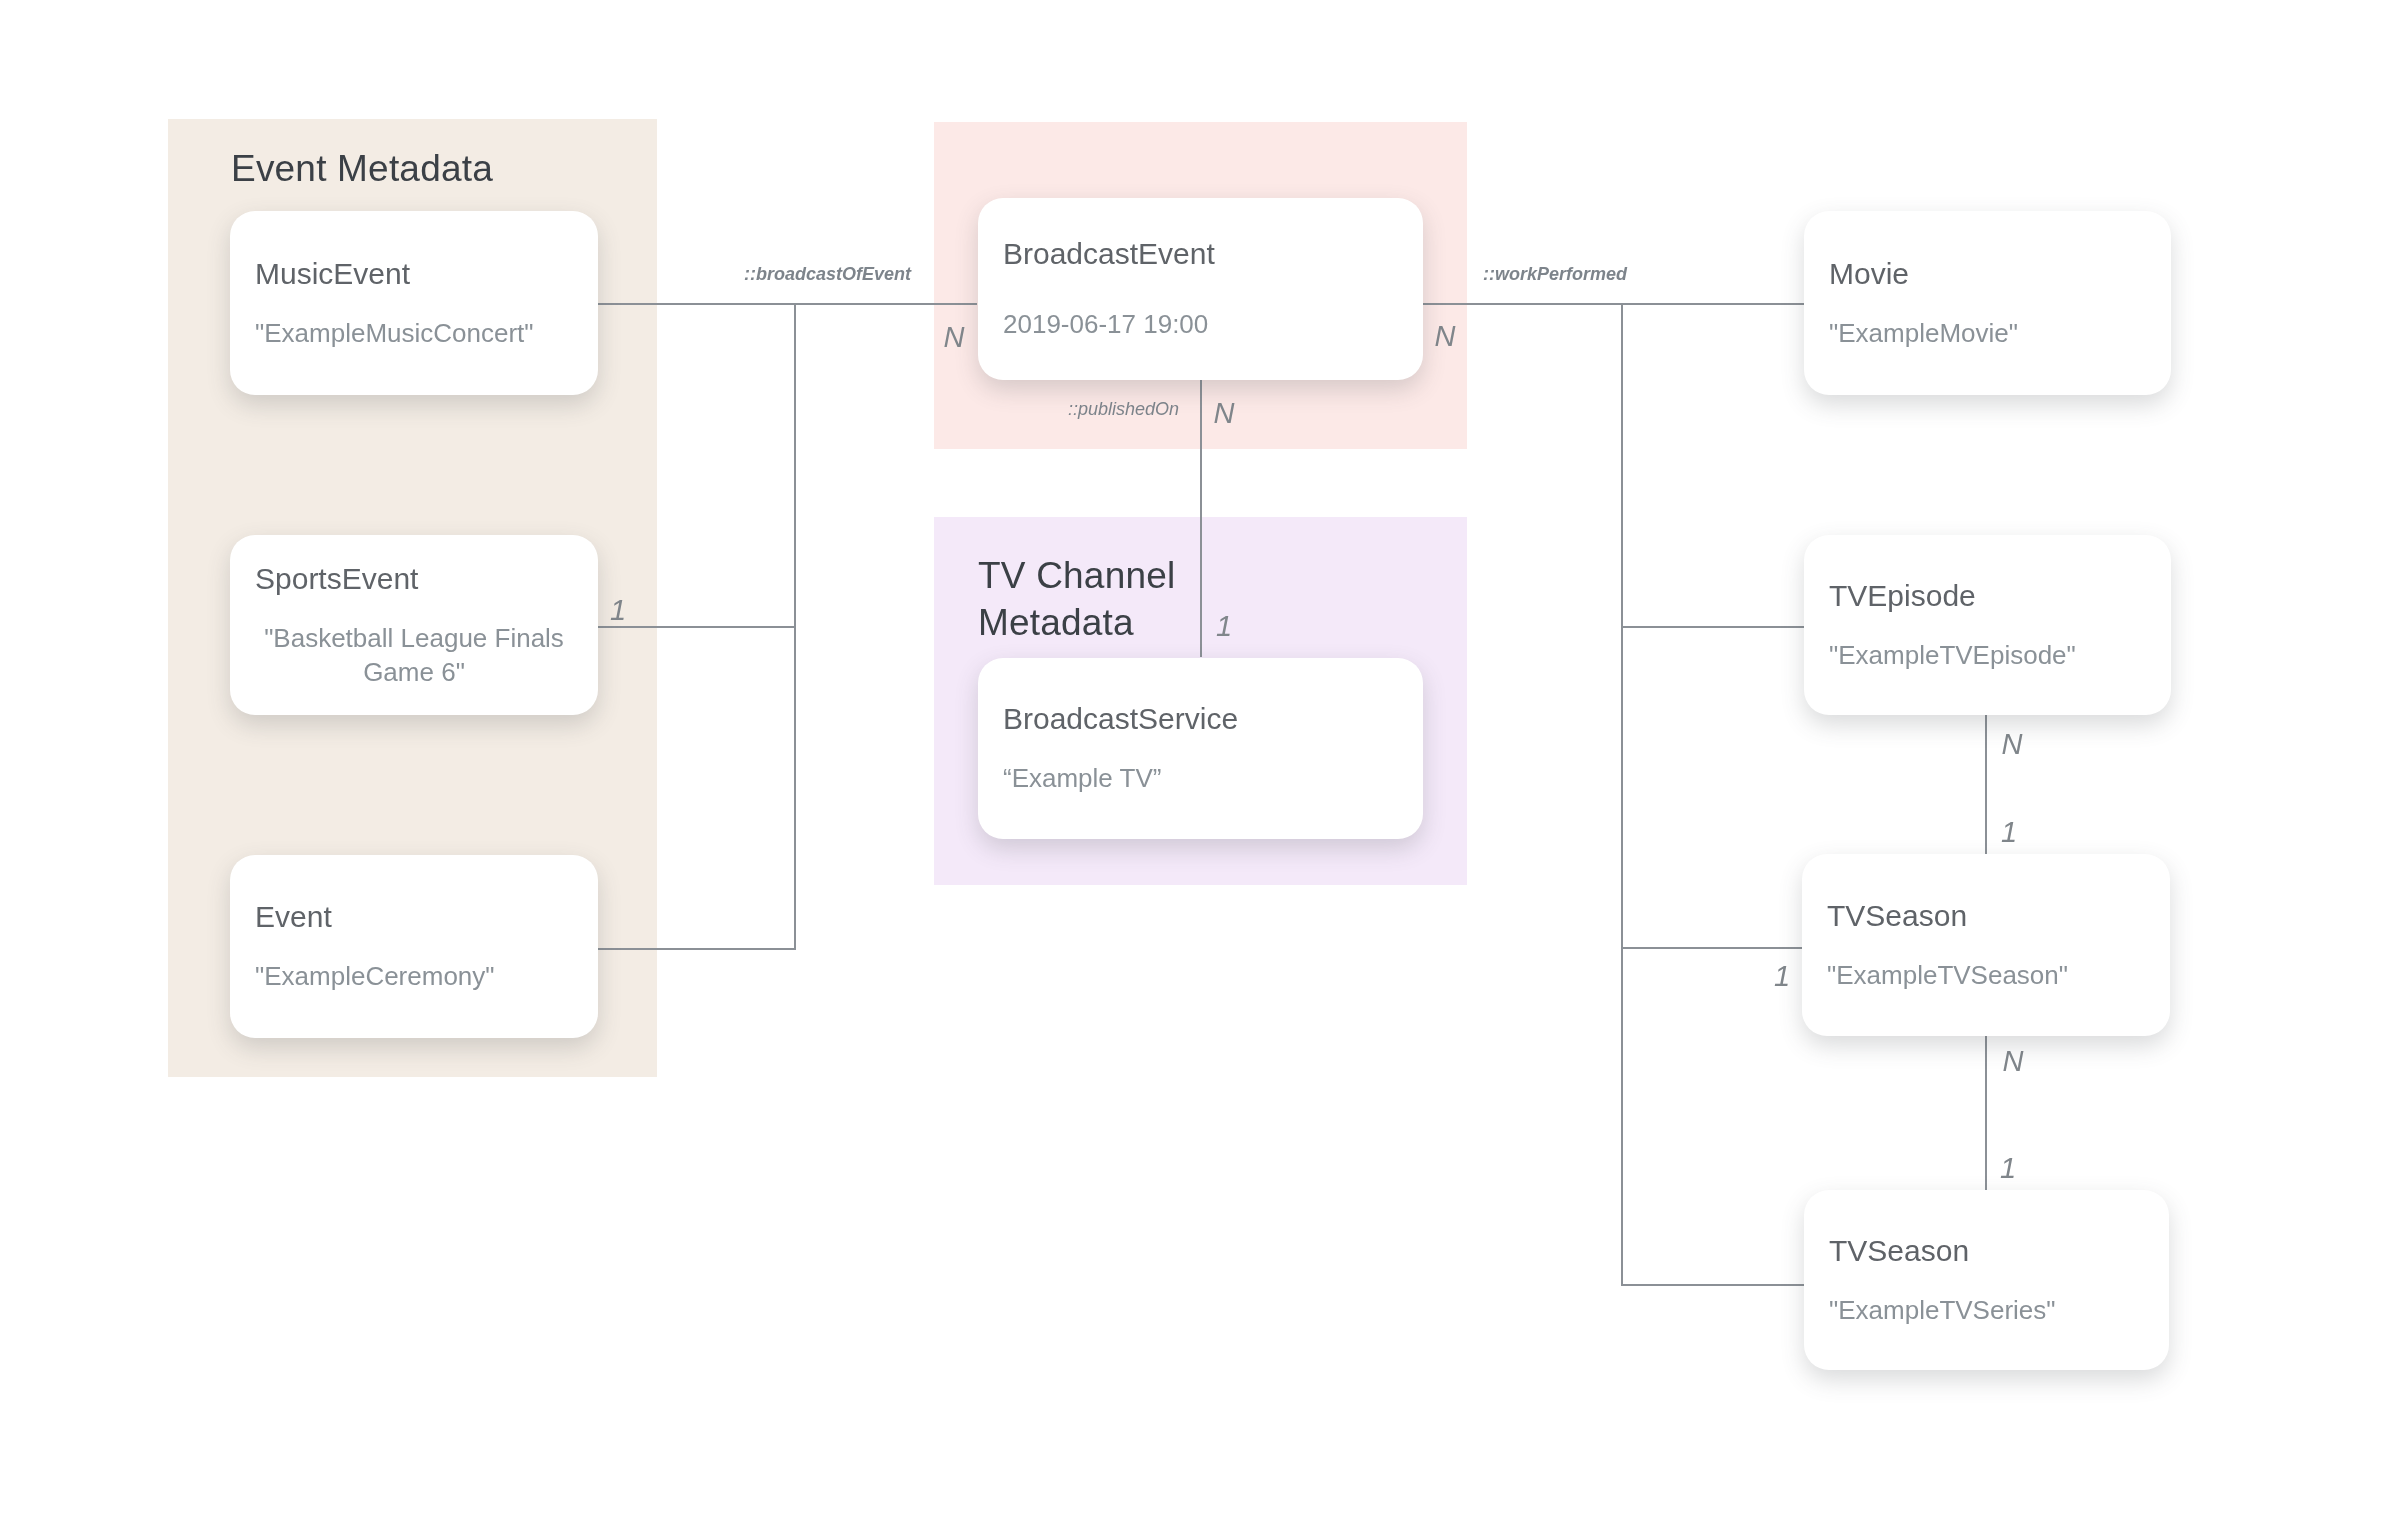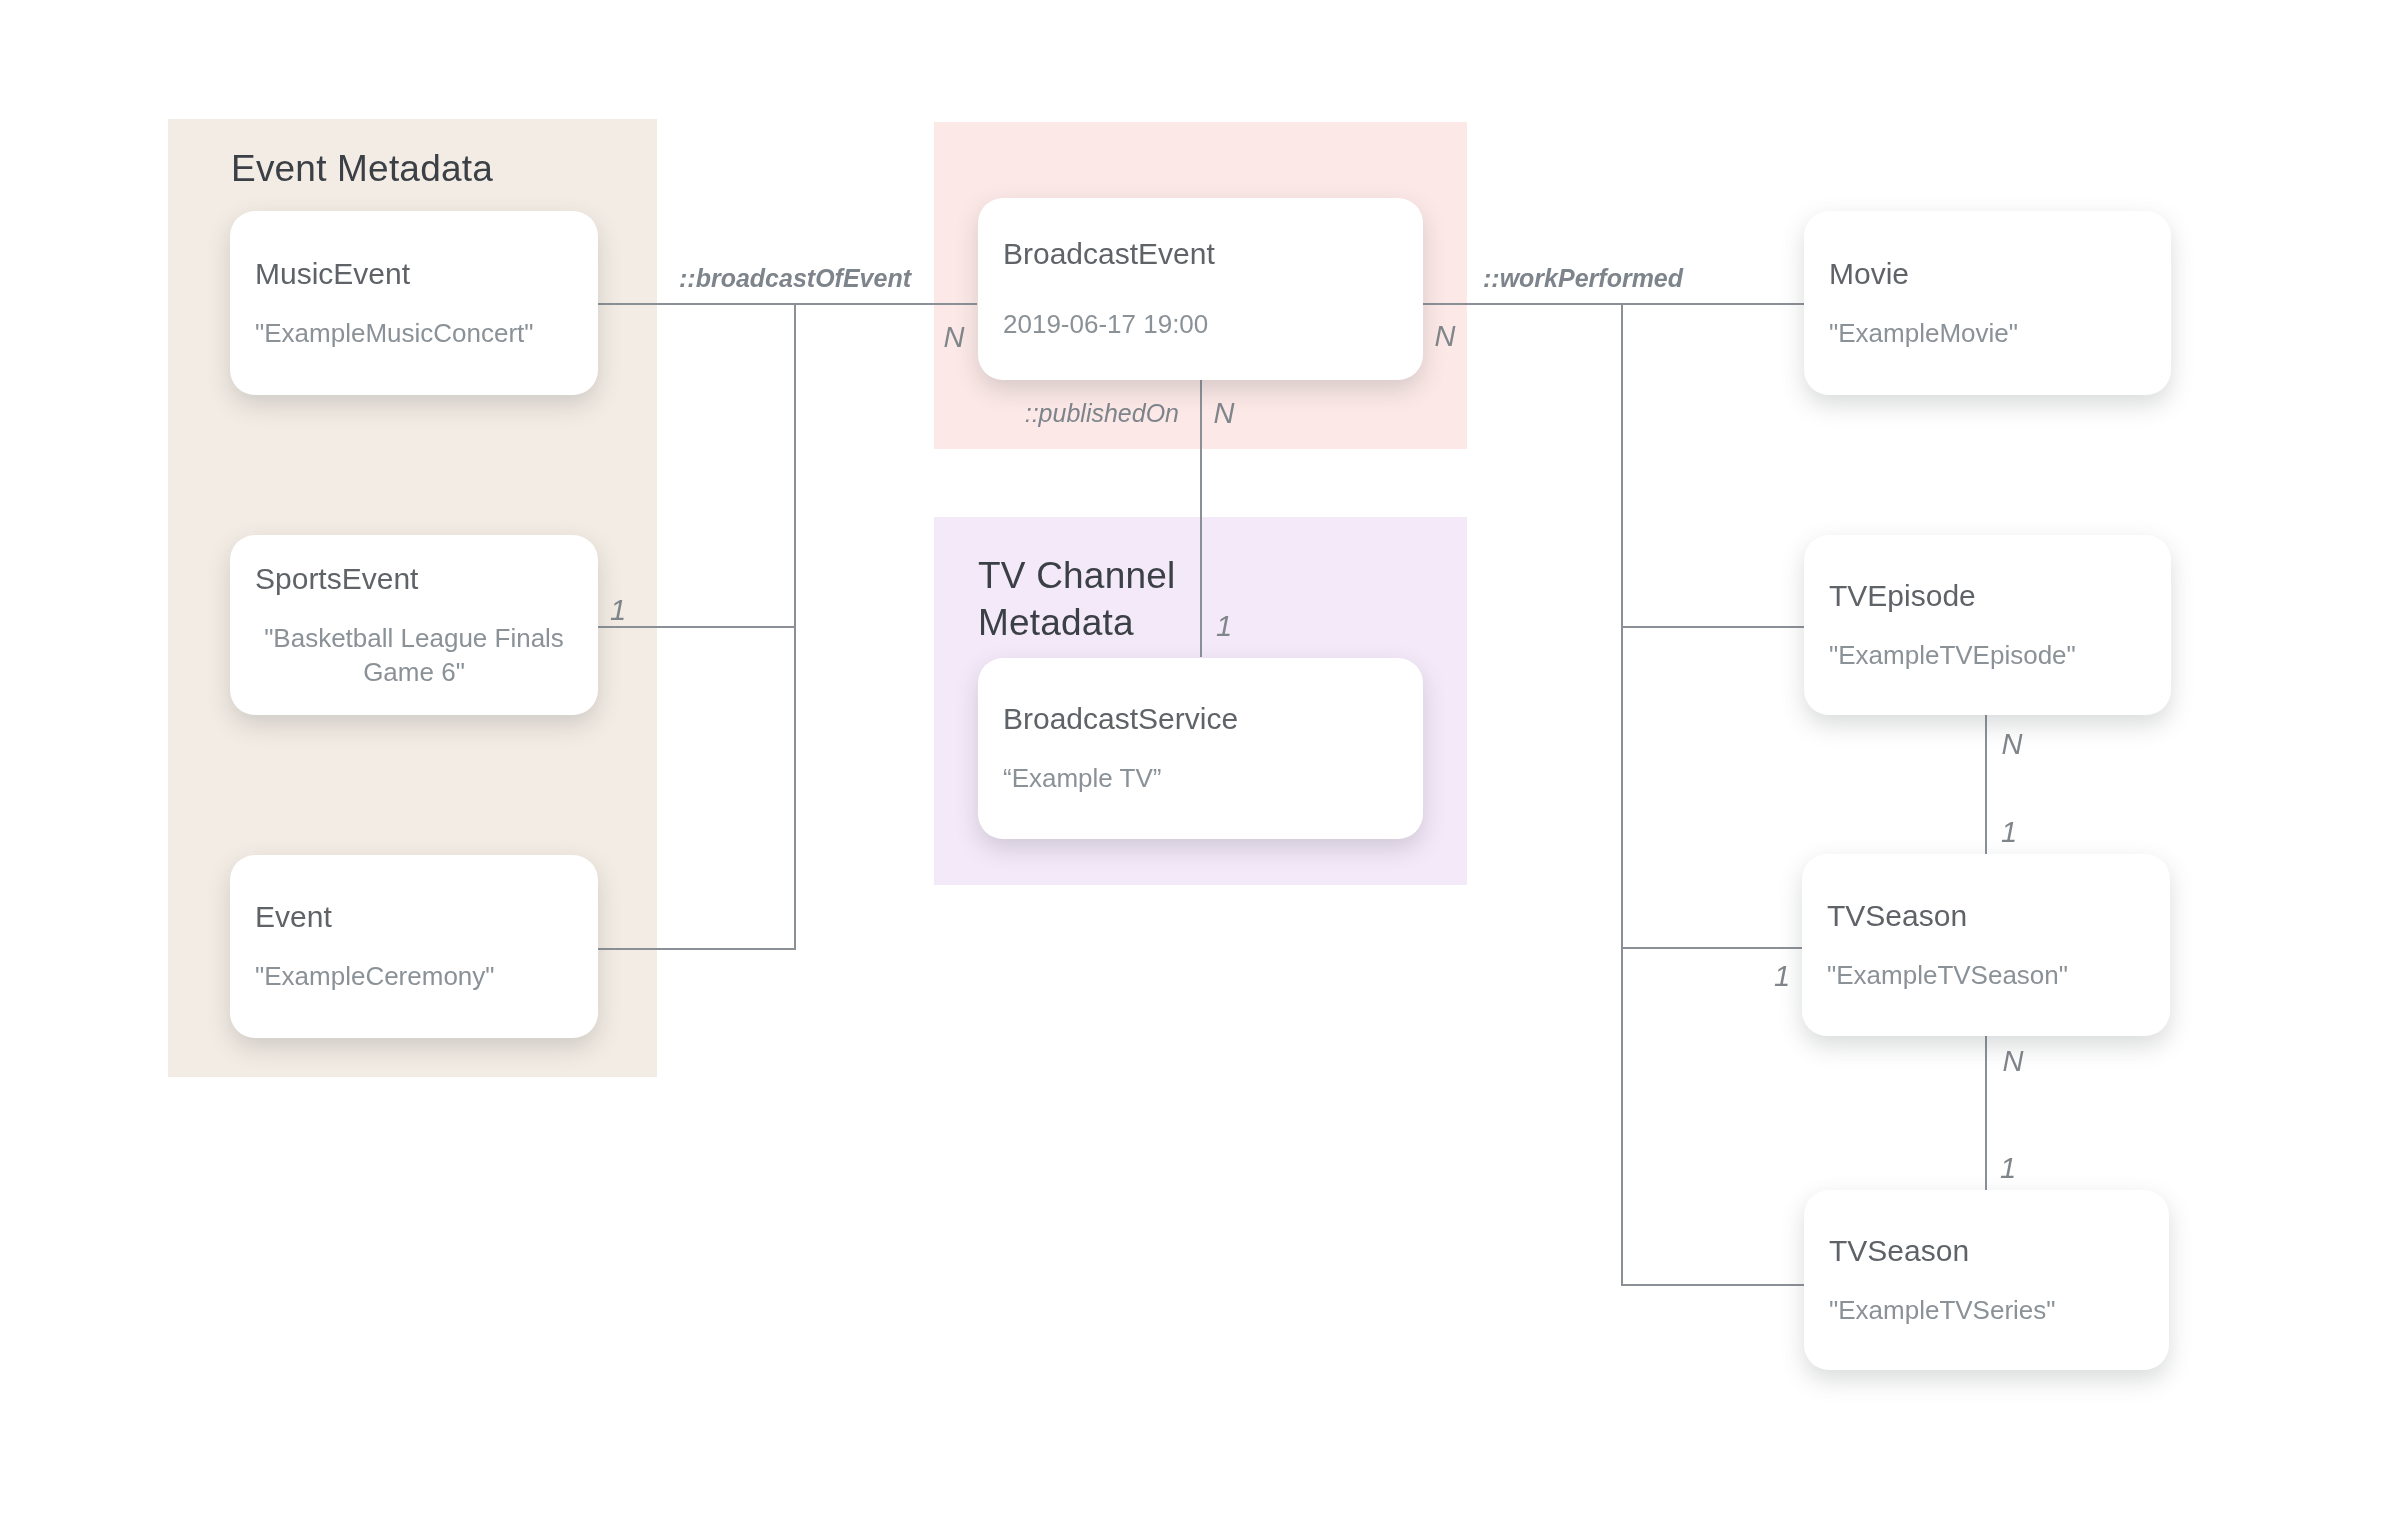--- a/index.html
+++ b/index.html
@@ -40,21 +40,21 @@
   .c-movie    { left: 1804px; top: 211px;  width: 367px; height: 184px; }
   .c-episode  { left: 1804px; top: 535px;  width: 367px; height: 180px; }
   .c-season   { left: 1802px; top: 854px;  width: 368px; height: 182px; }
   .c-series   { left: 1804px; top: 1190px; width: 365px; height: 180px; }
 
   .hline, .vline { position: absolute; background: #8b9096; }
   .hline { height: 1.9px; }
   .vline { width: 1.9px; }
 
   .edge-label {
-    position: absolute; font-style: italic; font-size: 25px;
+    position: absolute; font-style: italic; font-size: 18px;
     color: #7d848b; font-weight: 700; white-space: nowrap;
   }
   .edge-label.light { font-weight: 500; }
   .align-right { text-align: right; }
 
   .marker {
     position: absolute; transform: translate(-50%, -50%);
     font-style: italic; font-size: 29px; font-weight: 500; color: #80868b;
   }
 </style>

